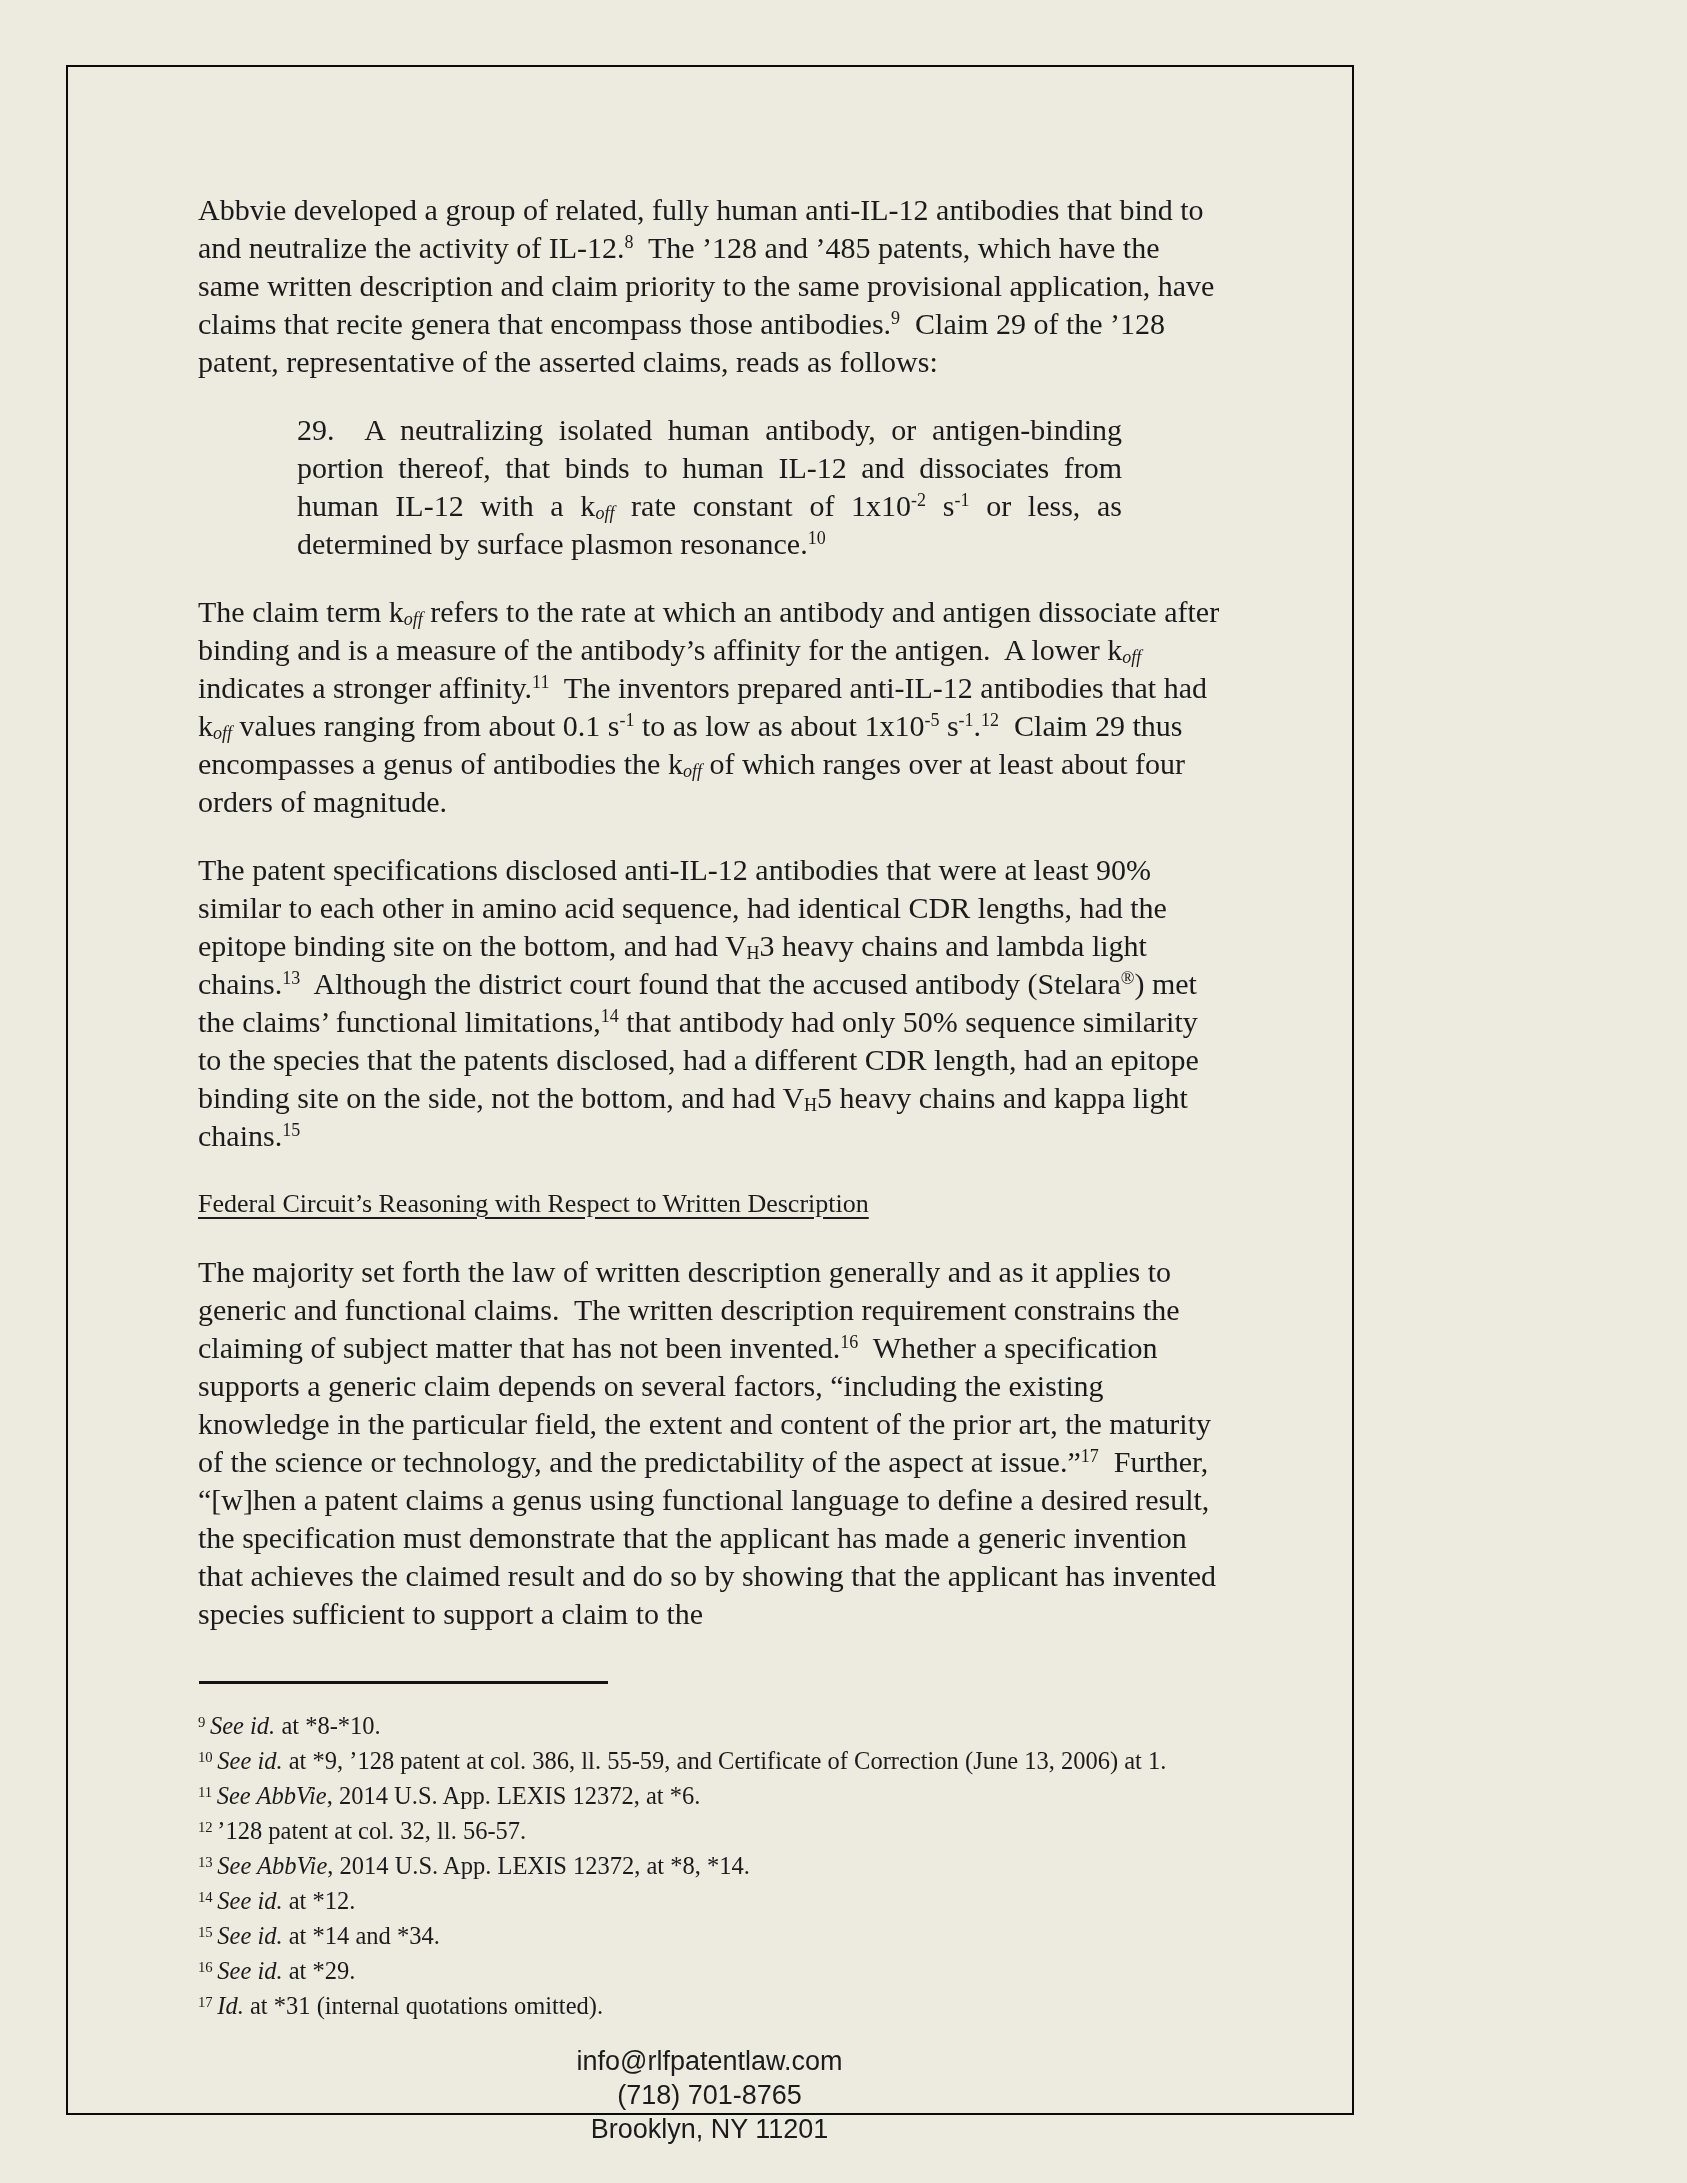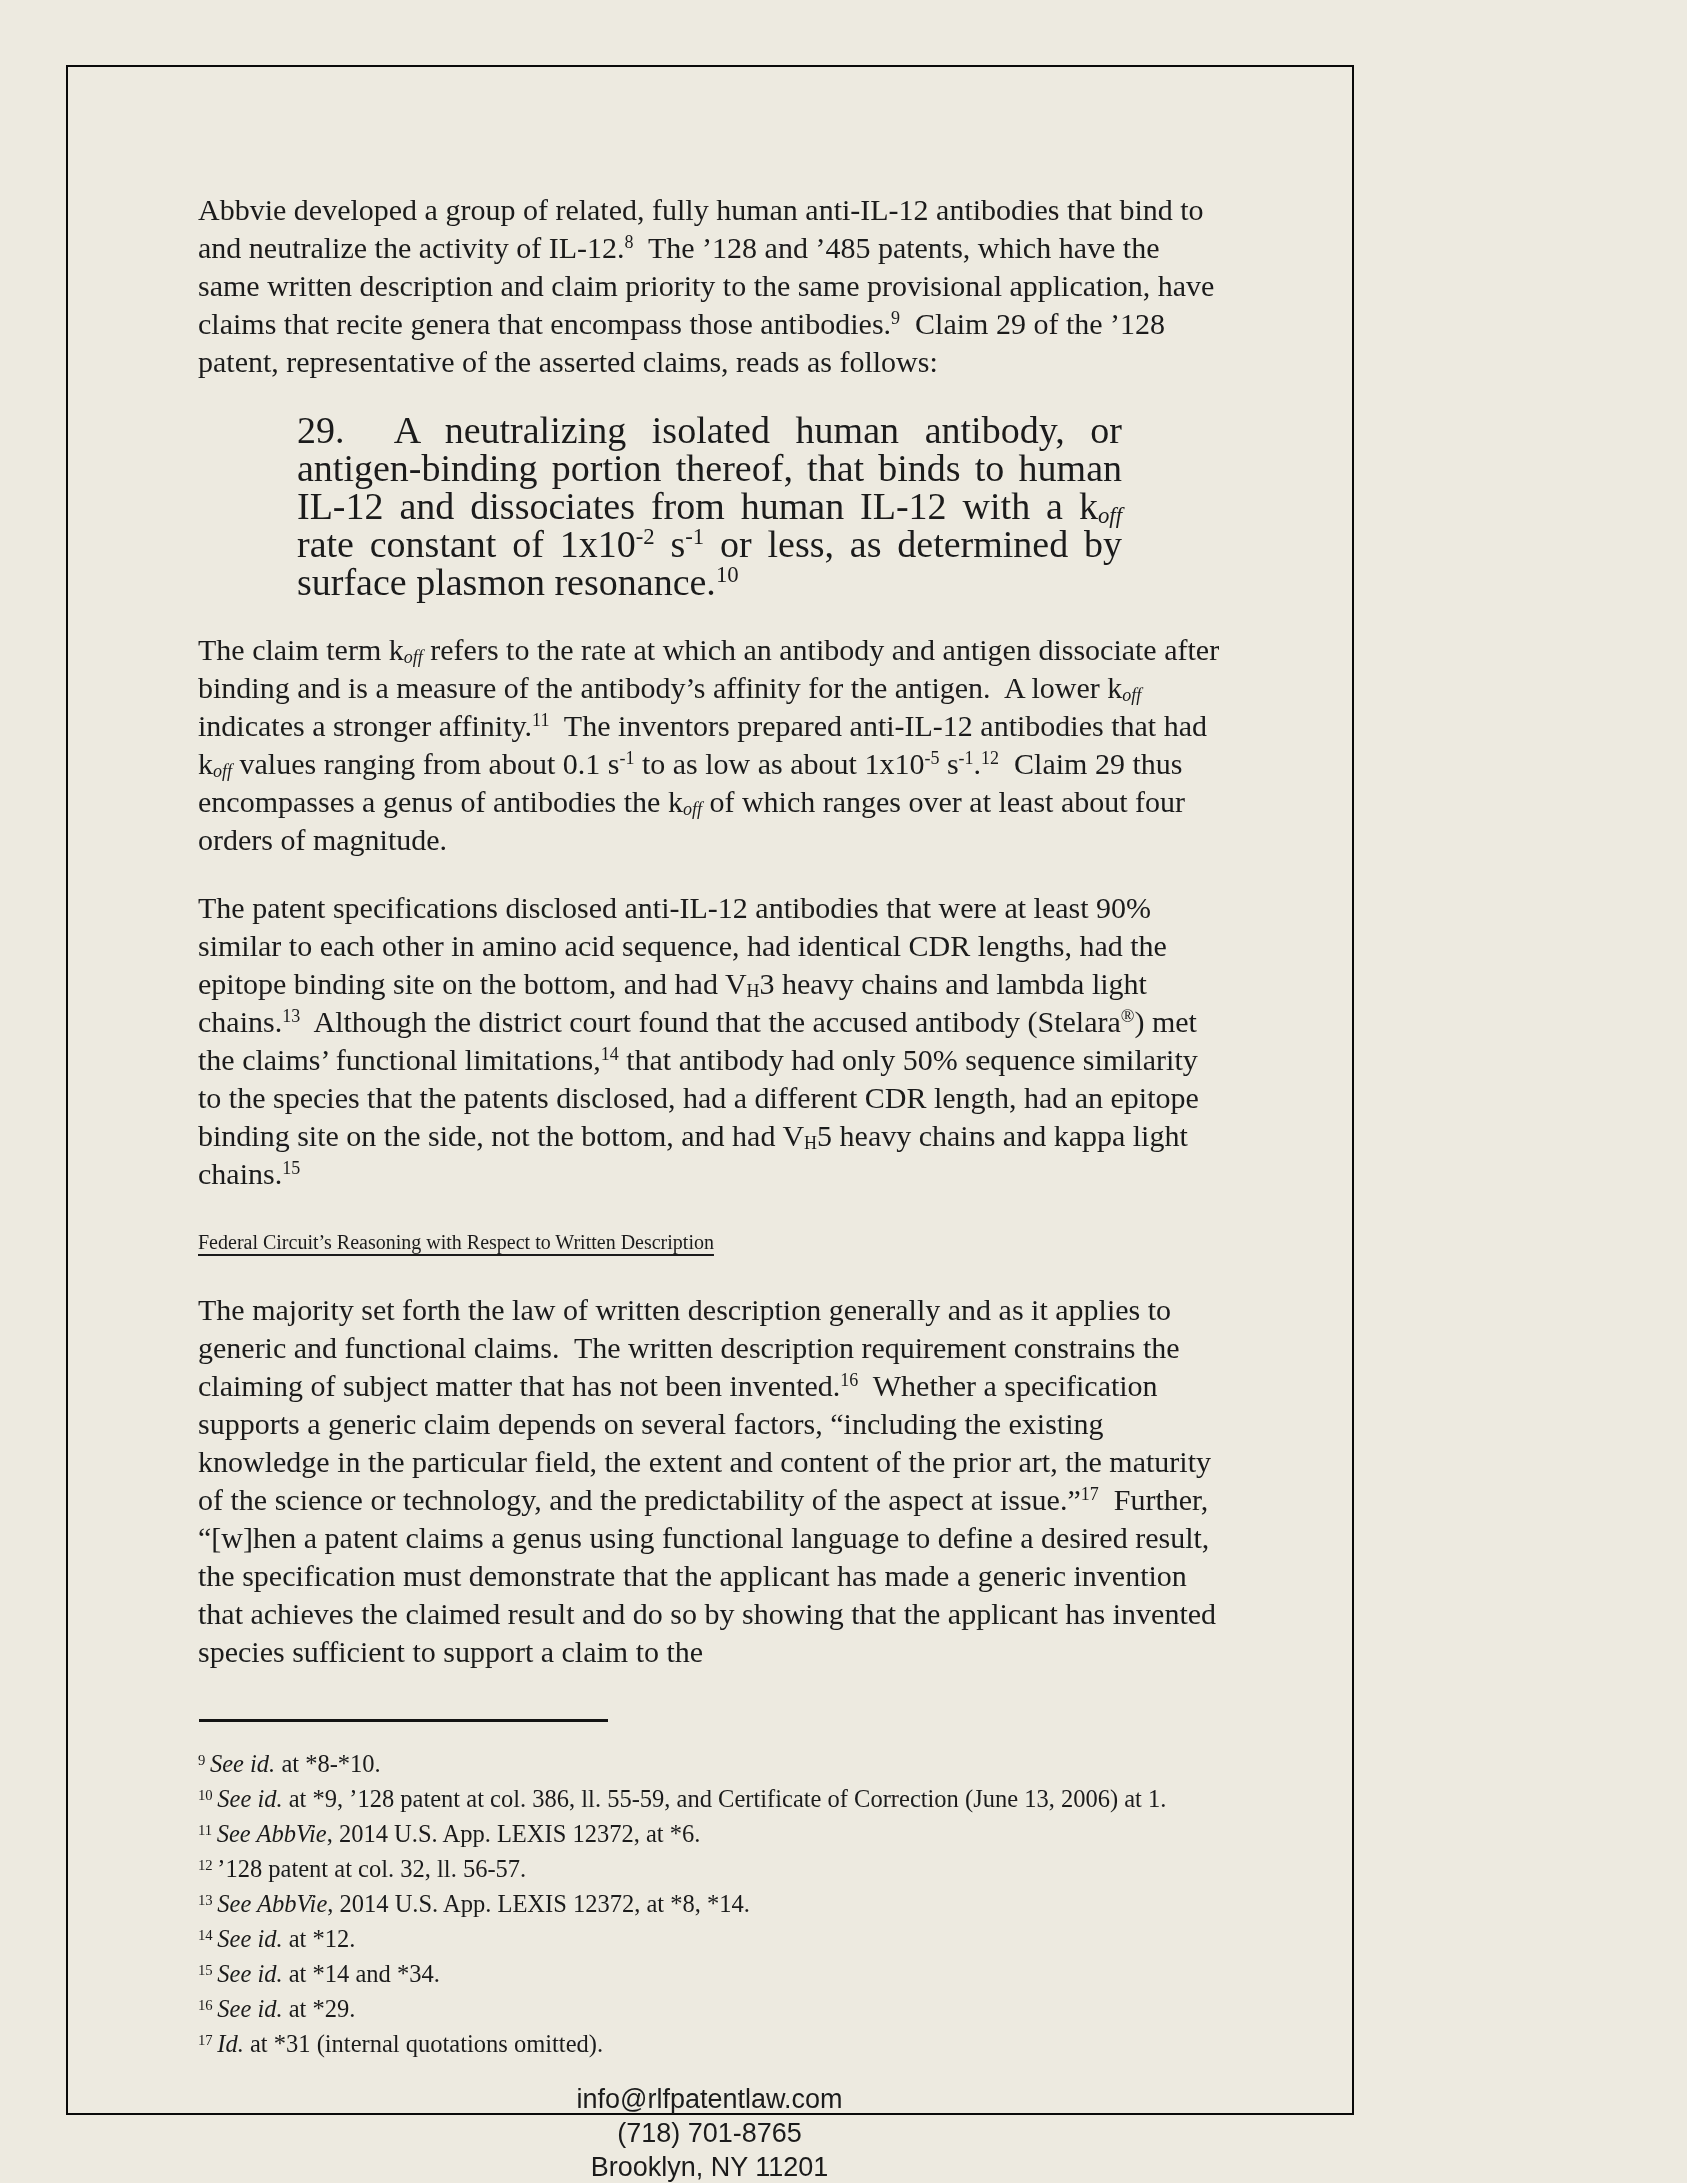--- a/index.html
+++ b/index.html
@@ -35,28 +35,28 @@
   }
   .body-para {
     margin: 0 0 30px 0;
     font-size: 30px;
     line-height: 38px;
     white-space: pre-wrap;
     text-align: left;
   }
   .block-quote {
     margin: 0 99px 30px 99px;
-    font-size: 38px;
+    font-size: 30px;
     line-height: 38px;
     text-align: justify;
     white-space: pre-wrap;
   }
   .section-heading {
     margin: 0 0 30px 0;
-    font-size: 20px;
+    font-size: 26px;
     line-height: 38px;
     font-weight: normal;
     text-decoration: underline;
     text-decoration-thickness: 2px;
     text-underline-offset: 5.3px;
   }
   sup {
     font-size: 0.6em;
     line-height: 0;
     vertical-align: baseline;

